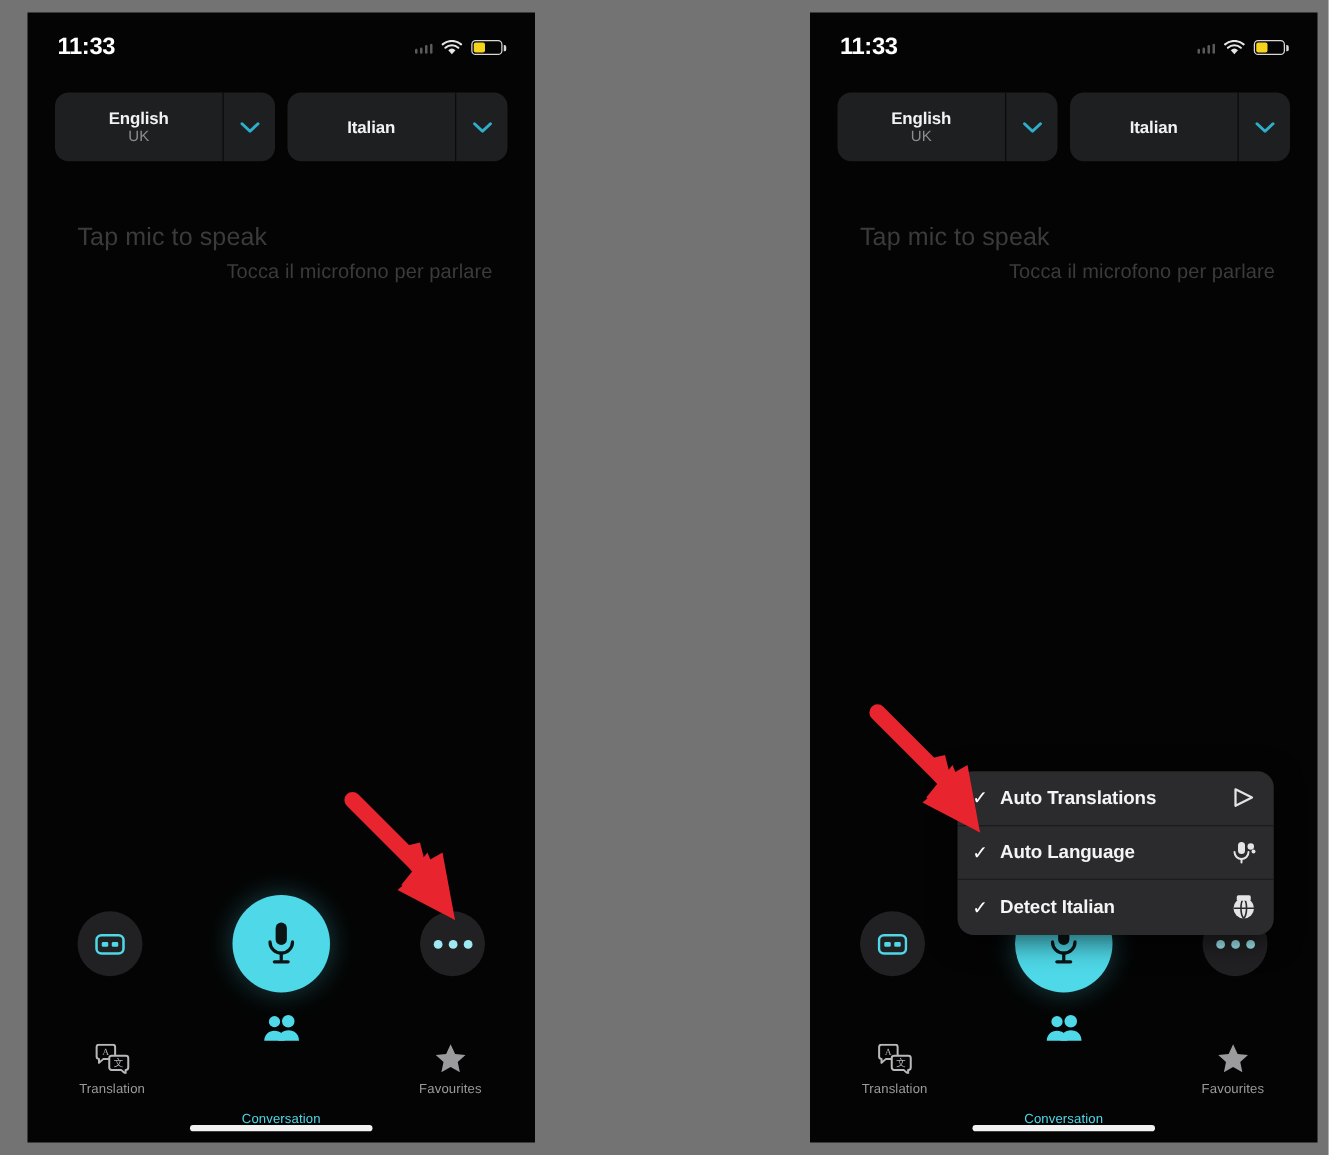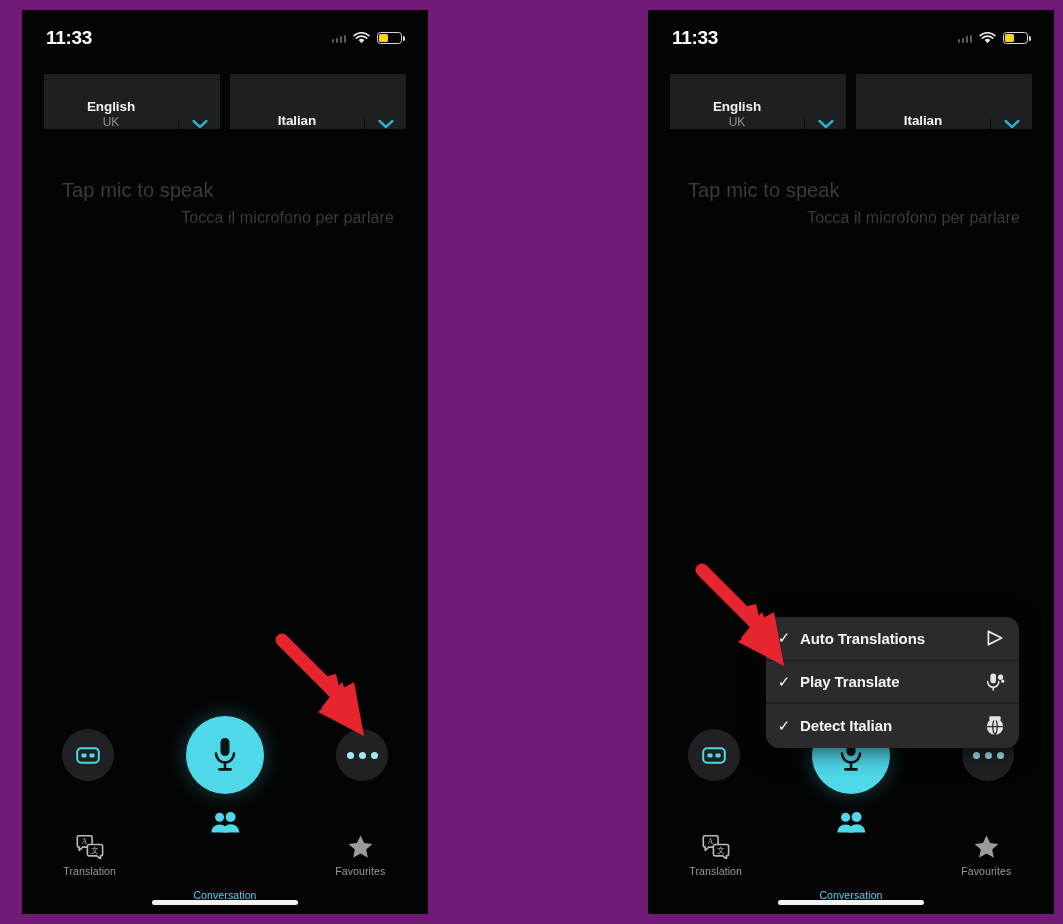--- a/index.html
+++ b/index.html
@@ -2,21 +2,21 @@
 <html><head>
 <meta charset="utf-8">
 <style>
   * { margin:0; padding:0; box-sizing:border-box; }
   html, body {
     width:1063px; height:924px;
     background:#ffffff;
     font-family:"Liberation Sans", sans-serif;
     overflow:hidden;
   }
-  .stage { position:relative; width:1063px; height:924px; background:#701a75; }
+  .stage { position:relative; width:1063px; height:924px; background:#737373; }
 
   
   .phone {
     position:absolute;
     background:#040404;
     overflow:hidden;
   }
   #phone-left  { left:22px;  top:10px; width:406px; height:904px; }
   #phone-right { left:648px; top:10px; width:406px; height:904px; }
 
@@ -46,21 +46,21 @@
   }
   .battery .fill { height:100%; width:45%; background:#f4d41c; border-radius:1.6px; }
 
   
   .lang-row {
     position:absolute; left:0; top:64px; width:100%;
     display:flex; gap:10px; padding:0 22px;
   }
   .lang-pill {
     flex:1; display:flex; height:55px;
-    background:#1e1f21; border-radius:1px; overflow:hidden;align-items:flex-end;
+    background:#1e1f21; border-radius:11px; overflow:hidden;
   }
   .lang-main {
     flex:1; display:flex; flex-direction:column; justify-content:center;
     align-items:center; padding:0 6px;
   }
   .lang-name {
     color:#f2f2f2; font-size:13.5px; font-weight:bold; line-height:1.15;
     letter-spacing:-0.1px;
   }
   .lang-sub { color:#8d8d90; font-size:12px; line-height:1.2; }
@@ -332,21 +332,21 @@
         <div class="menu-check">✓</div>
         <div class="menu-label">Auto Translations</div>
         <div class="menu-ico">
           <svg width="20" height="18" viewBox="0 0 20 18">
             <path d="M3.4 2.4 L16.6 9 L3.4 15.6 Z" stroke="#e4e4e6" stroke-width="1.8" fill="none" stroke-linejoin="round"></path>
           </svg>
         </div>
       </div>
       <div class="menu-item">
         <div class="menu-check">✓</div>
-        <div class="menu-label">Play Translate</div>
+        <div class="menu-label">Auto Language</div>
         <div class="menu-ico">
           <svg width="22" height="22" viewBox="0 0 22 22">
             <rect x="6.4" y="2.6" width="5.6" height="9.6" rx="2.8" fill="#e4e4e6"></rect>
             <path d="M3.6 10.6 a5.6 5.6 0 0 0 11.2 0" stroke="#e4e4e6" stroke-width="1.6" fill="none" stroke-linecap="round"></path>
             <line x1="9.2" y1="16.2" x2="9.2" y2="19" stroke="#e4e4e6" stroke-width="1.6" stroke-linecap="round"></line>
             <circle cx="16.6" cy="6.2" r="2.6" fill="#e4e4e6"></circle>
             <circle cx="18.8" cy="10.2" r="1.6" fill="#e4e4e6"></circle>
           </svg>
         </div>
       </div>

